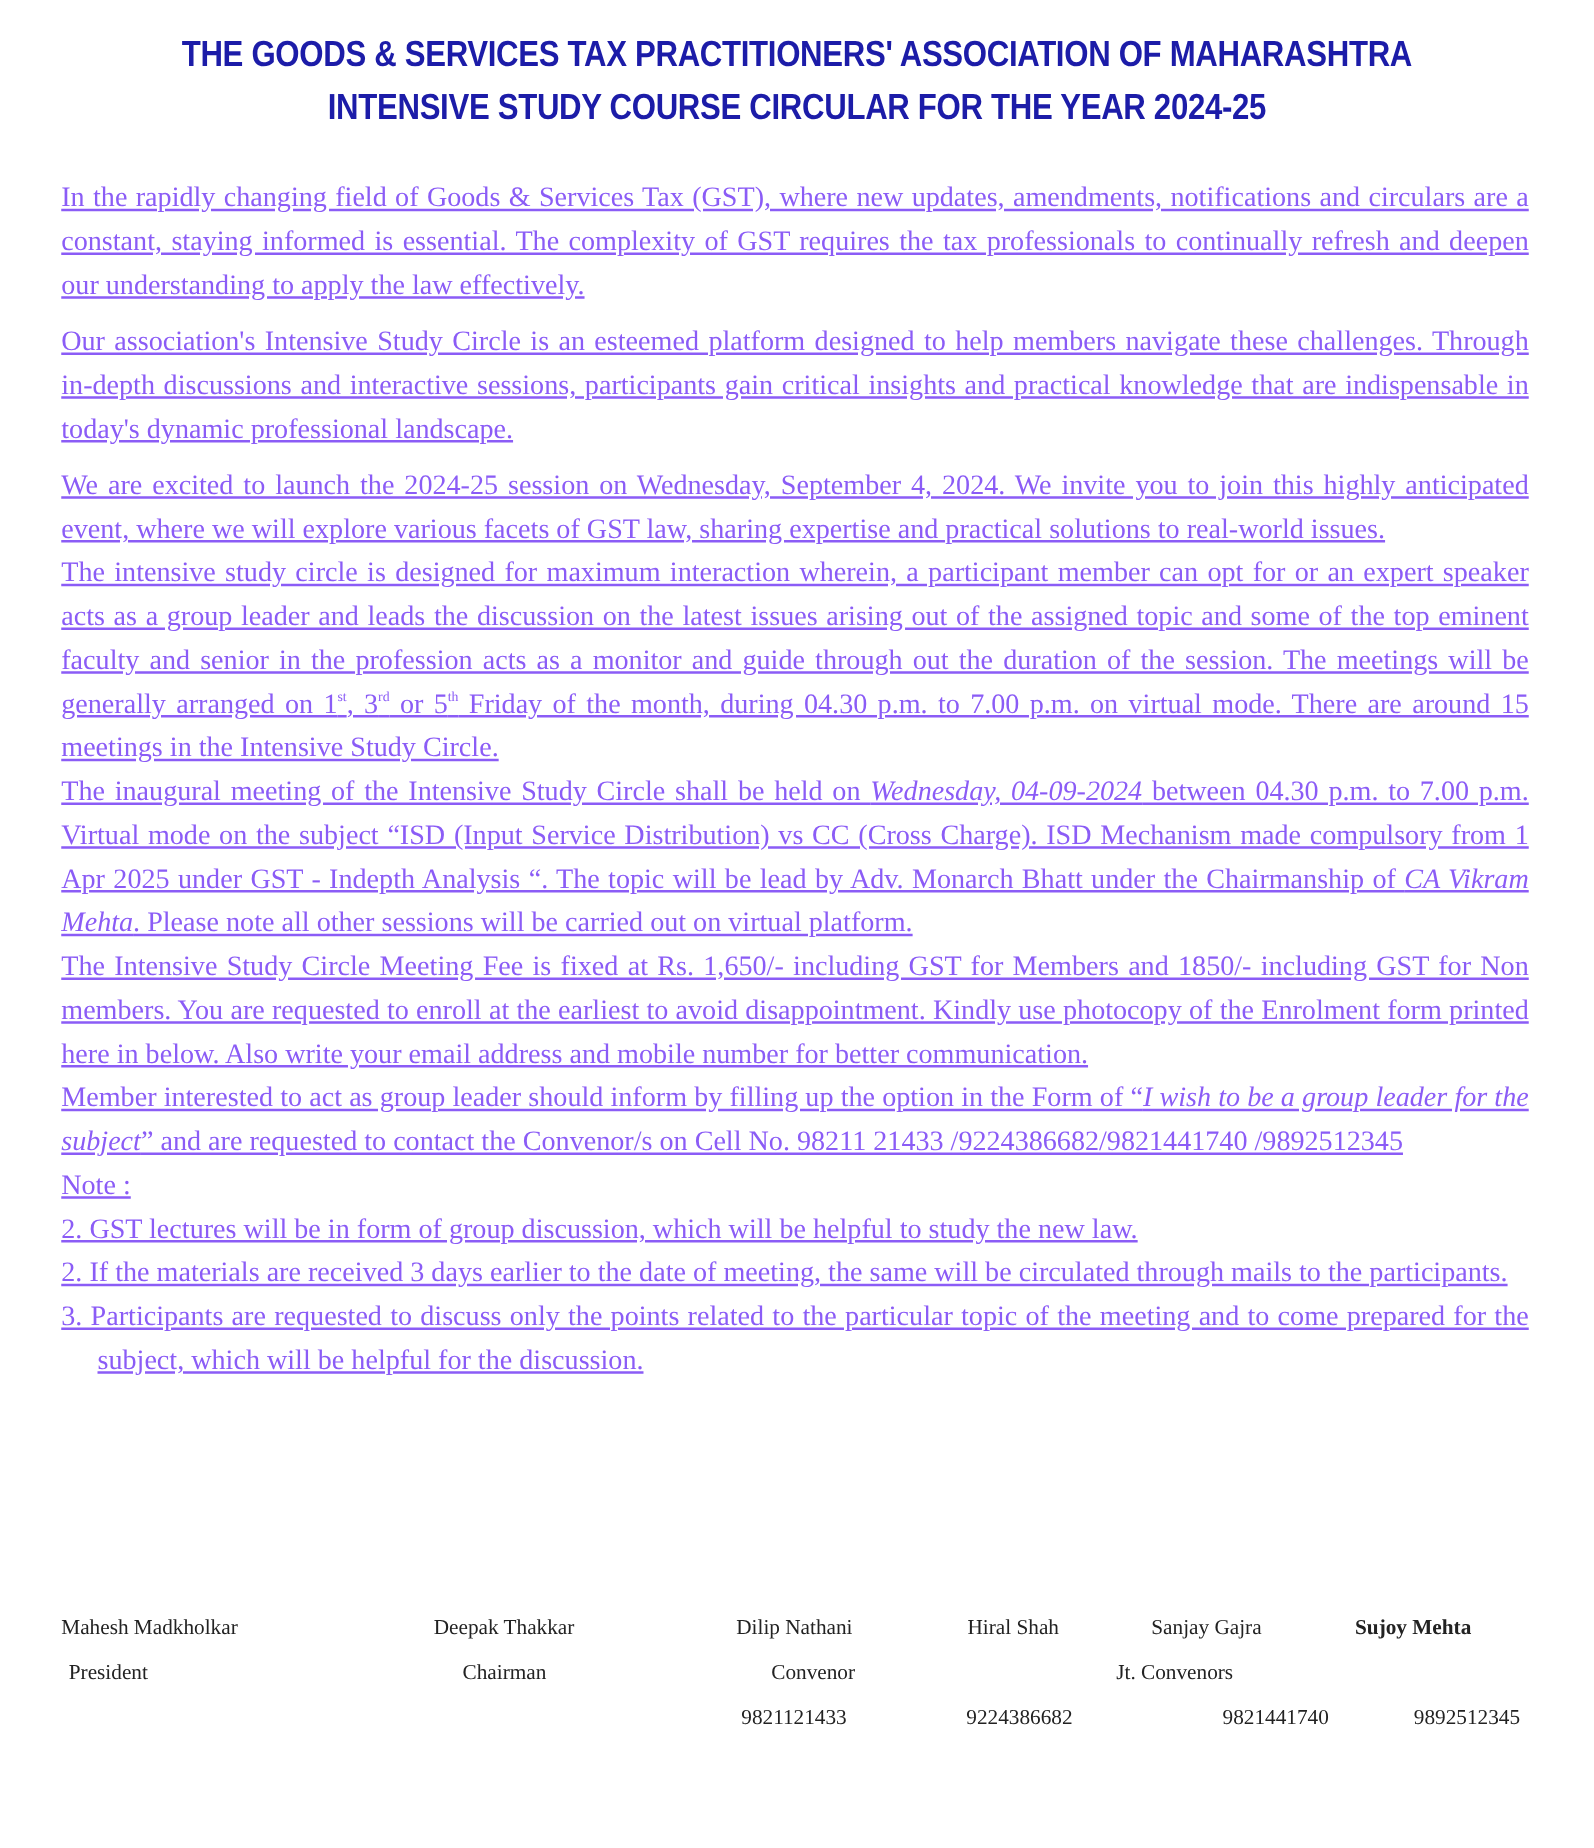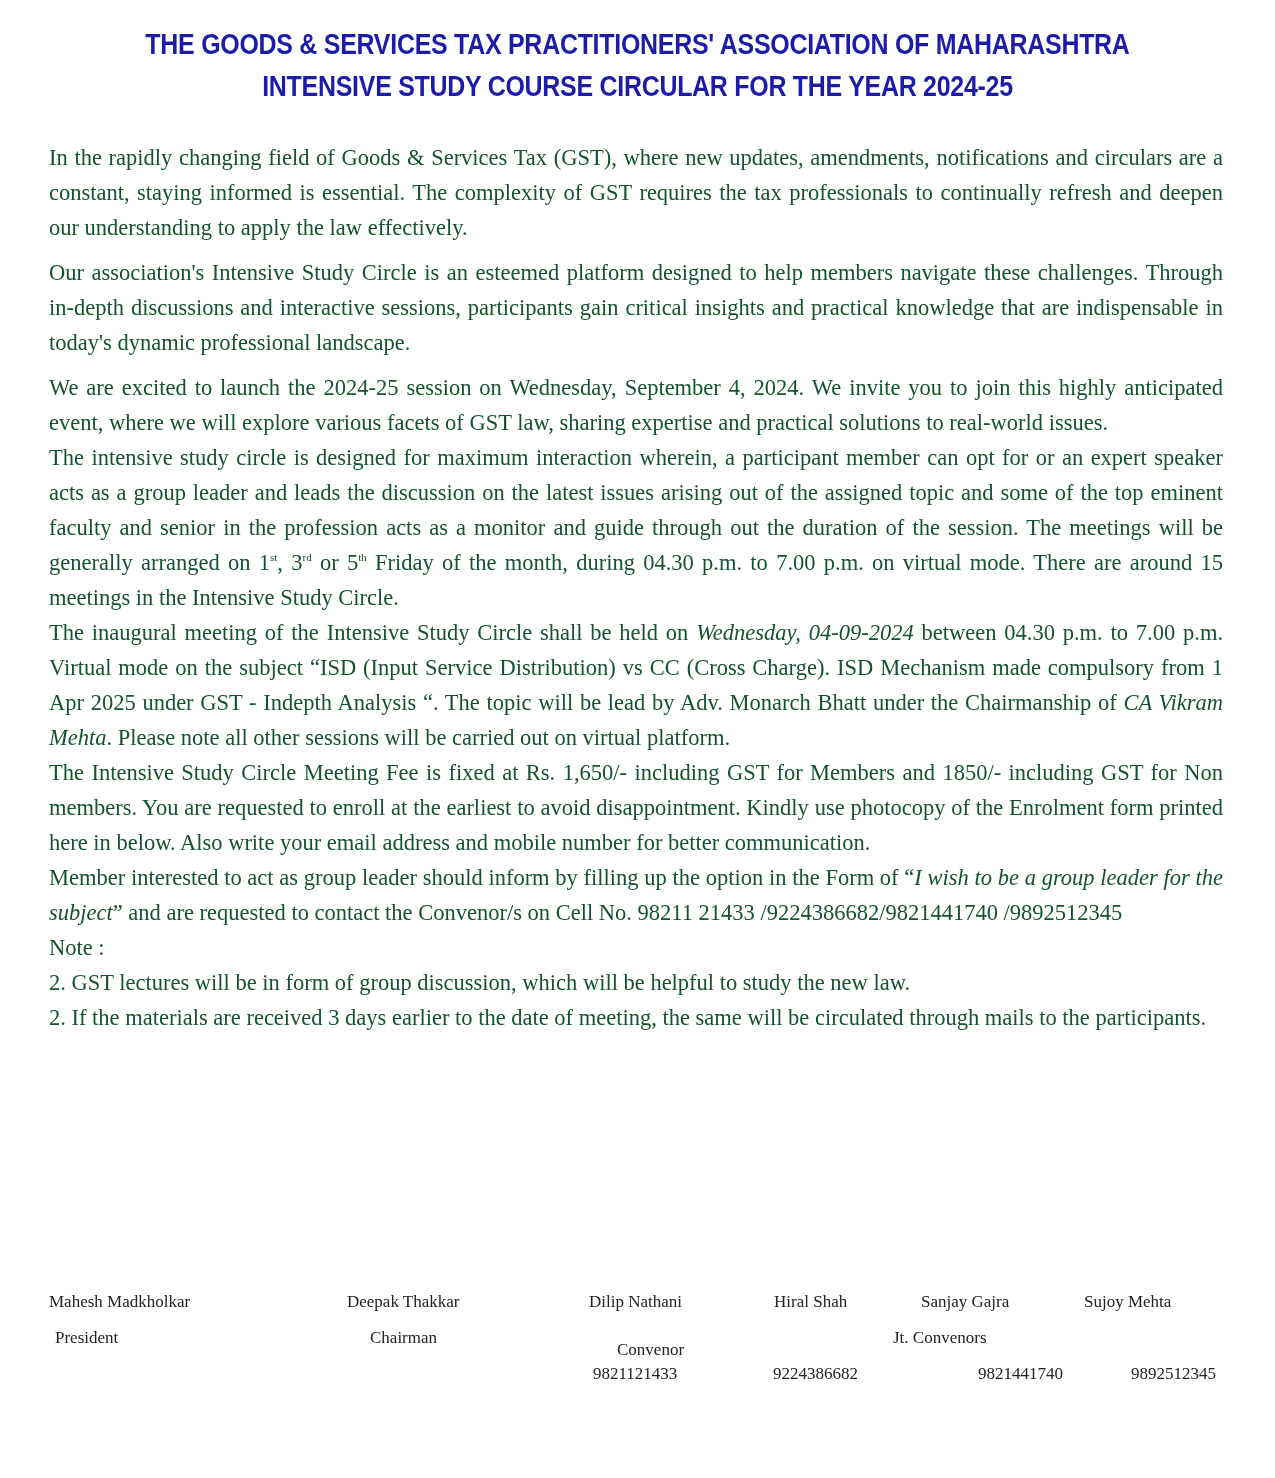--- a/index.html
+++ b/index.html
@@ -10,21 +10,21 @@
     font-family: "Liberation Sans", sans-serif; font-weight: bold;
     color: #1c1ca8; font-size: 29px; letter-spacing: -0.3px;
     transform: scaleX(0.86); transform-origin: center;
     white-space: nowrap;
   }
   .t1 { top: 28px; }
   .t2 { top: 70px; }
   .body {
     position: absolute; left: 49px; width: 1174px;
     font-family: "Liberation Serif", serif; font-size: 22.5px;
-    color: #14532d; line-height: 35px;
+    color: #8b5cf6; line-height: 35px; text-decoration: underline;
   }
   .body p { margin: 0; text-align: justify; }
   .gap { margin-top: 10px !important; }
   .note-list { margin: 0; padding: 0; list-style: none; }
   .note-list li { margin: 0; }
   .hang { padding-left: 29px; text-indent: -29px; text-align: justify; }
   sup { font-size: 11px; vertical-align: 9px; line-height: 0; }
   i { font-style: italic; }
   .sig {
     position: absolute; font-family: "Liberation Serif", serif;
@@ -44,33 +44,34 @@
     <p class="gap">Our association's Intensive Study Circle is an esteemed platform designed to help members navigate these challenges. Through in-depth discussions and interactive sessions, participants gain critical insights and practical knowledge that are indispensable in today's dynamic professional landscape.</p>
     <p class="gap">We are excited to launch the 2024-25 session on Wednesday, September 4, 2024. We invite you to join this highly anticipated event, where we will explore various facets of GST law, sharing expertise and practical solutions to real-world issues.</p>
     <p><span>The intensive study circle is designed for maximum interaction wherein, a participant member can opt for or an expert speaker acts as a group leader and leads the discussion on the latest issues arising out of the assigned topic and some of the top eminent faculty and senior in the profession acts as a monitor and guide through out the duration of the session. The meetings will be generally arranged on 1</span><sup>st</sup><span>, 3</span><sup>rd</sup><span>  or 5</span><sup>th</sup><span> Friday of the month, during 04.30 p.m. to 7.00 p.m. on virtual mode. There are around 15 meetings in the Intensive Study Circle.</span></p>
     <p><span>The inaugural meeting of the Intensive Study Circle shall be held on </span><i>Wednesday, 04-09-2024</i><span>  between 04.30 p.m. to 7.00 p.m. Virtual mode on the subject “ISD (Input Service Distribution) vs CC (Cross Charge). ISD Mechanism made compulsory from 1 Apr 2025 under GST - Indepth Analysis “. The topic will be lead by Adv. Monarch Bhatt under the Chairmanship of </span><i>CA Vikram Mehta</i><span>. Please note all other sessions will be carried out on virtual platform.</span></p>
     <p>The Intensive Study Circle Meeting Fee is fixed at Rs. 1,650/- including GST for Members and 1850/- including GST for Non members. You are requested to enroll at the earliest to avoid disappointment. Kindly use photocopy of the Enrolment form printed here in below. Also write your email address and mobile number for better communication.</p>
     <p><span>Member interested to act as group leader should inform by filling up the option in the Form of “</span><i>I wish to be a group leader for the subject</i><span>” and are requested to contact the Convenor/s on Cell No. 98211 21433 /9224386682/9821441740 /9892512345</span></p>
     <p>Note :</p>
     <ul class="note-list">
       <li>2. GST lectures will be in form of group discussion, which will be helpful to study the new law.</li>
       <li class="hang">2.   If the materials are received 3 days earlier to the date of meeting, the same will be circulated through mails to the participants.</li>
+      <li class="hang">3. Participants are requested to discuss only the points related to the particular topic of the meeting and to come prepared for the subject, which will be helpful for the discussion.</li>
     </ul>
   </div>
 
   <div class="sig" style="left:49px; top:1292px;">Mahesh Madkholkar</div>
   <div class="sig" style="left:347px; top:1292px;">Deepak Thakkar</div>
   <div class="sig" style="left:589px; top:1292px;text-align:center;">Dilip Nathani</div>
   <div class="sig" style="left:774px; top:1292px;">Hiral Shah</div>
   <div class="sig" style="left:921px; top:1292px;">Sanjay Gajra</div>
-  <div class="sig" style="left:1084px; top:1292px;">Sujoy Mehta</div>
+  <div class="sig" style="left:1084px; top:1292px;font-weight:bold;">Sujoy Mehta</div>
 
   <div class="sig" style="left:55px; top:1328px;">President</div>
   <div class="sig" style="left:370px; top:1328px;">Chairman</div>
-  <div class="sig" style="left:617px; top:1328px;margin-top:12px;">Convenor</div>
+  <div class="sig" style="left:617px; top:1328px;">Convenor</div>
   <div class="sig" style="left:893px; top:1328px;">Jt. Convenors</div>
 
   <div class="sig" style="left:593px; top:1364px;">9821121433</div>
   <div class="sig" style="left:773px; top:1364px;">9224386682</div>
   <div class="sig" style="left:978px; top:1364px;">9821441740</div>
   <div class="sig" style="left:1131px; top:1364px;">9892512345</div>
 
 </div>
 
 </body></html>

